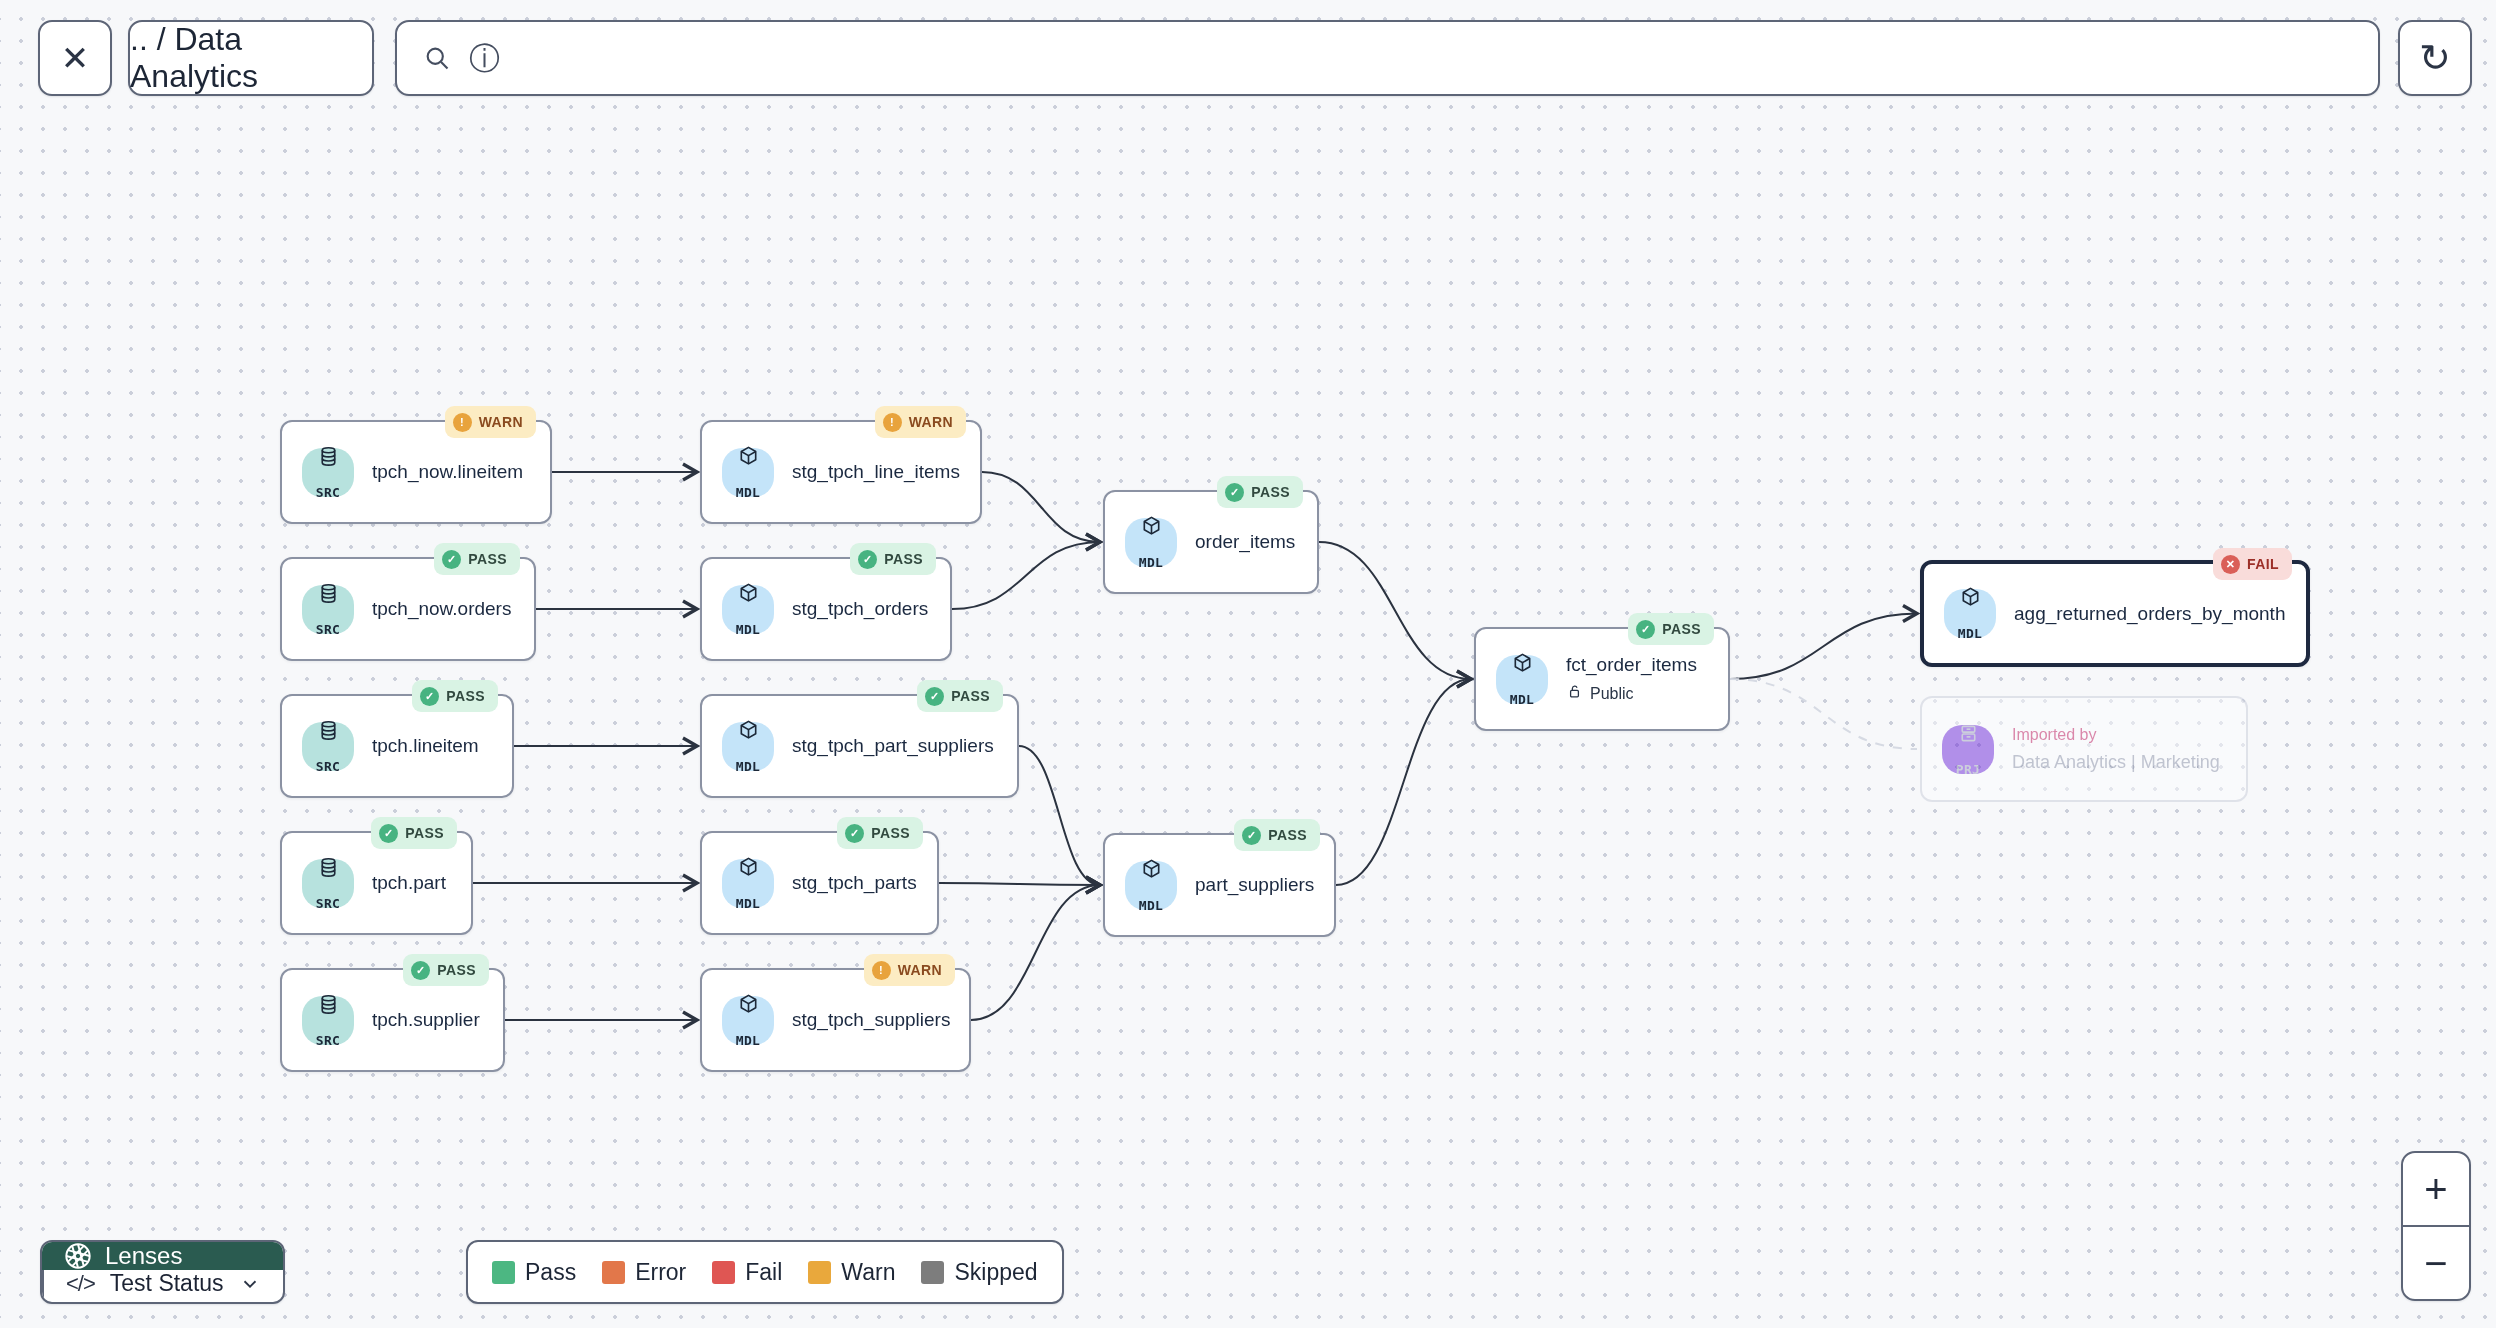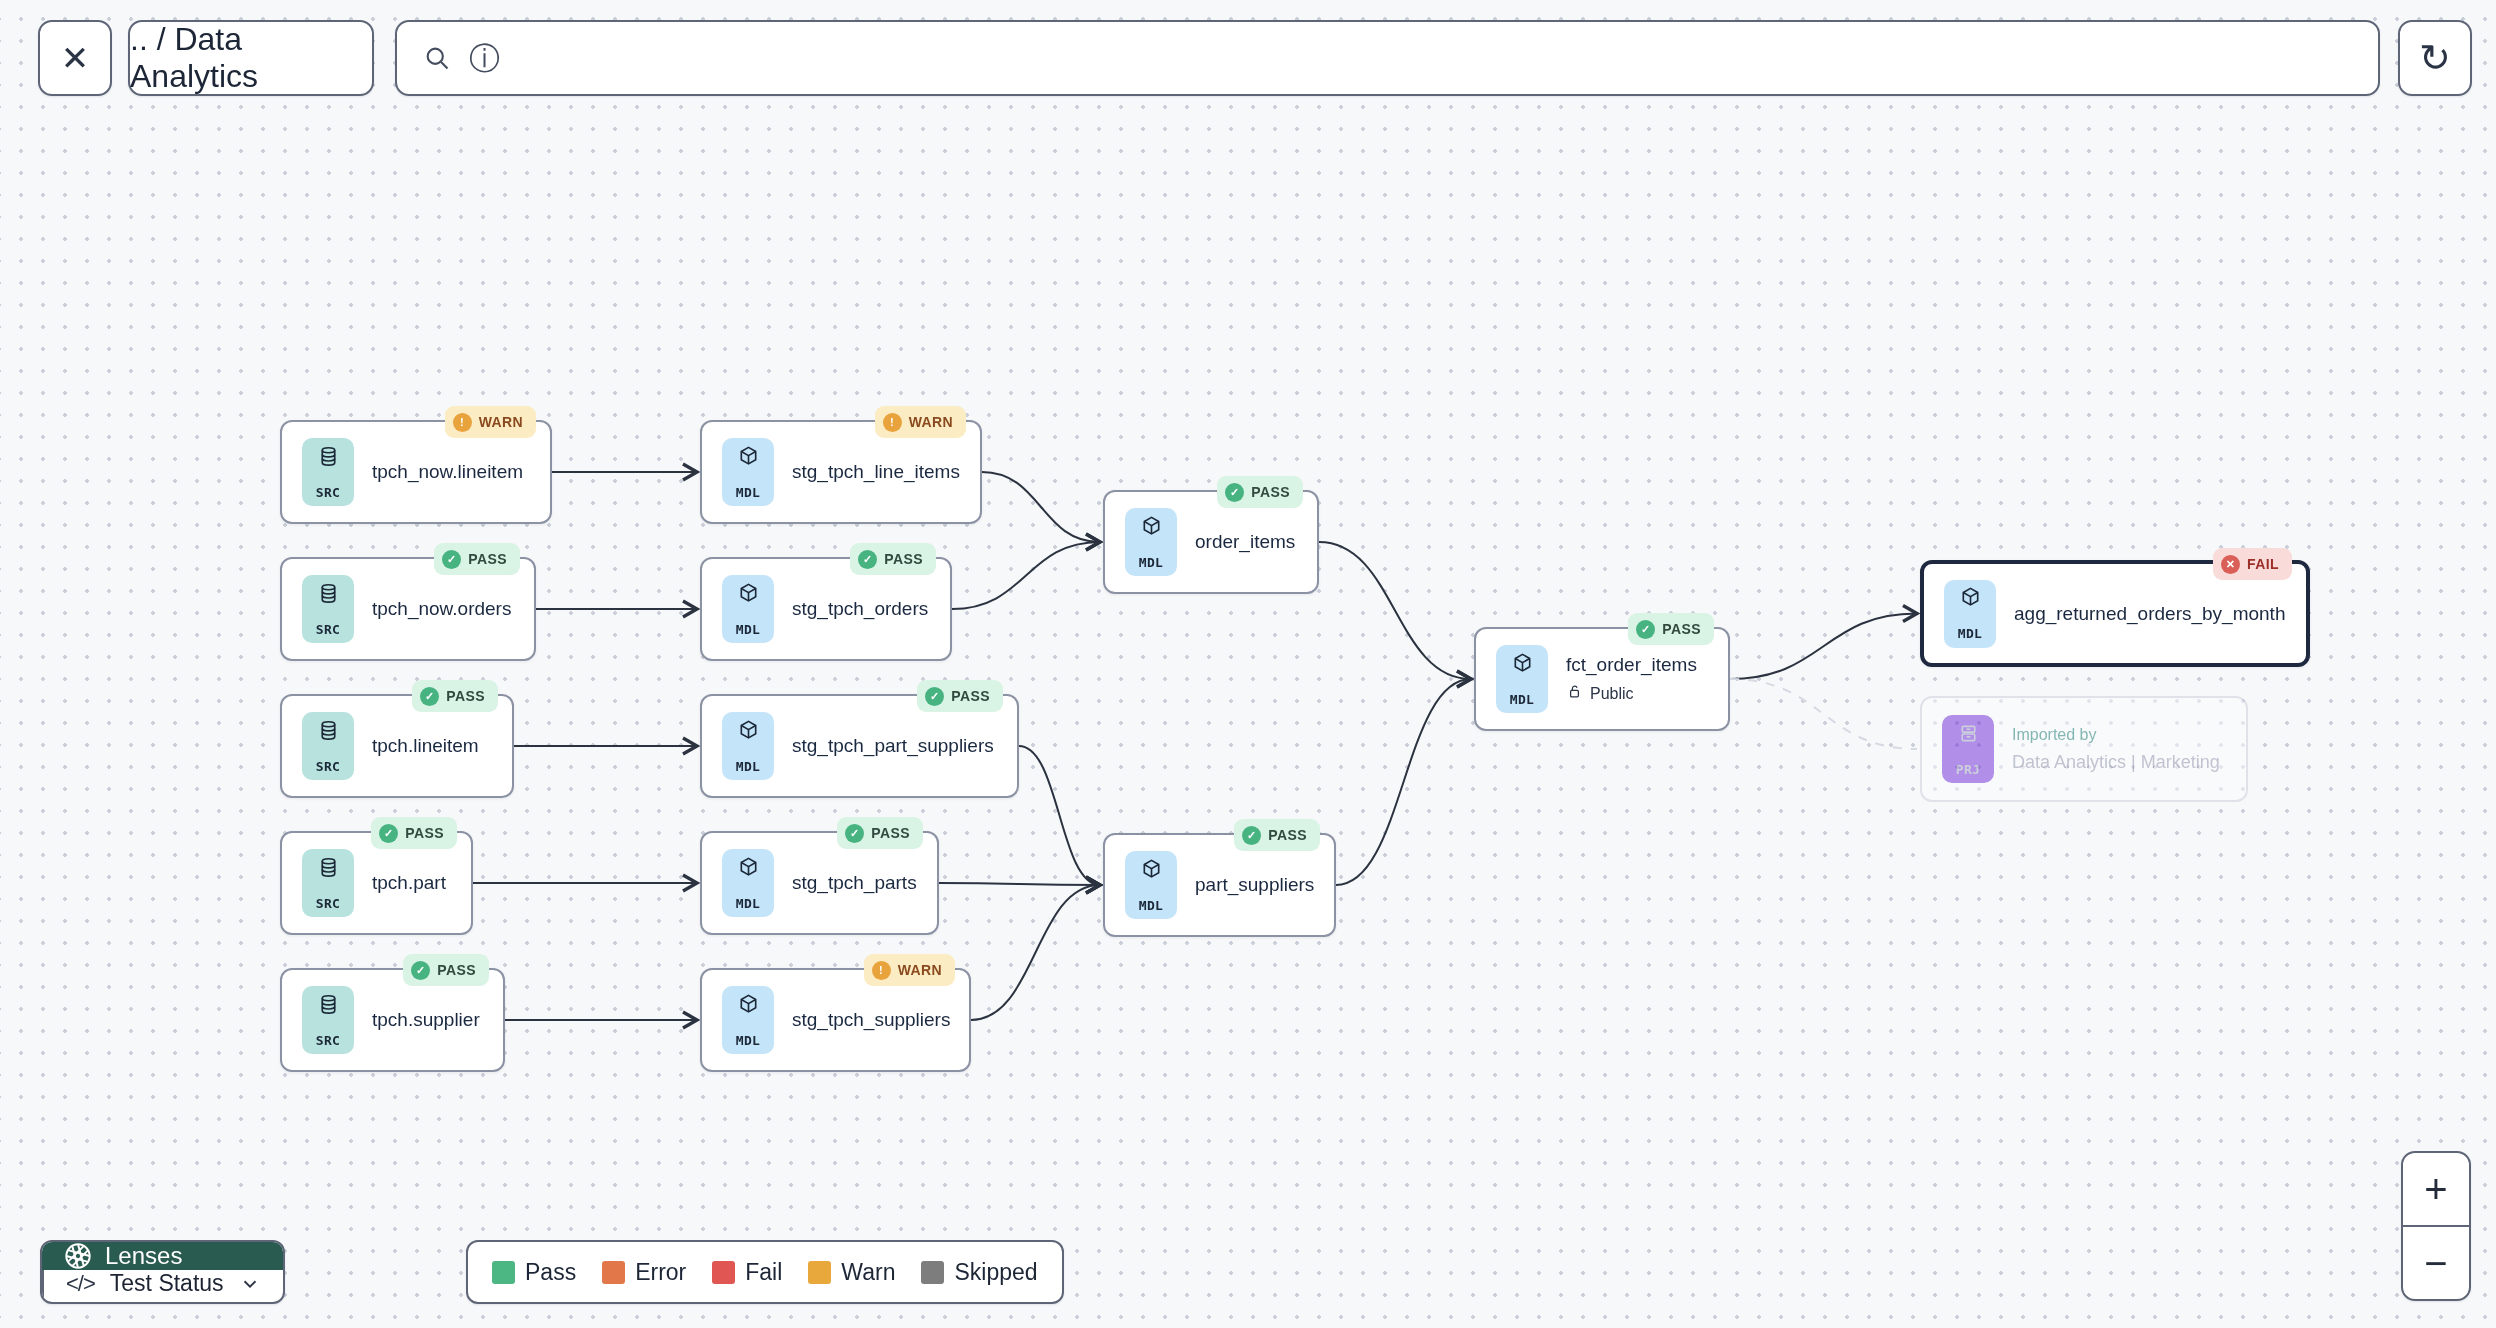--- a/index.html
+++ b/index.html
@@ -27,34 +27,34 @@
   .info-glyph{font-size:31px;color:#444d5f;line-height:1;}
   
   svg.edges{position:absolute;left:0;top:0;}
   .edge{fill:none;stroke:#2b3340;stroke-width:2px;}
   .edge.dashed{stroke:#d6dae3;stroke-dasharray:9 9;}
   .node{position:absolute;background:#fff;border:2px solid #8b92a3;border-radius:12px;
         box-sizing:border-box;display:flex;align-items:center;padding:0 16px 0 20px;gap:18px;
         box-shadow:0 1px 3px rgba(20,28,45,.07);}
   .node.selected{border:4px solid #1e2940;}
   .node.ghost{opacity:.5;border:2px solid #c9cdda;box-shadow:none;background:#fcfcfe;}
-  .chip{width:52px;height:68px;border-radius:10px;flex:none;display:flex;flex-direction:column;
+  .chip{width:52px;height:49px;border-radius:20px;flex:none;display:flex;flex-direction:column;
         align-items:center;justify-content:center;gap:16px;}
   .chip.SRC{background:#b7e2de;}
   .chip.MDL{background:#c4e4f9;}
   .chip.PRJ{background:#6d28d9;}
   .chip svg{width:23px;height:23px;display:block;}
   .klabel{font-family:"DejaVu Sans Mono",monospace;font-size:13px;font-weight:bold;
           color:#1c2838;letter-spacing:.4px;margin-top:1px;}
   .ghost .klabel{color:#a3a8c0;}
   .nbody{min-width:0;}
   .ntitle{font-size:19px;color:#1b2940;white-space:nowrap;}
   .nsub{font-size:16px;color:#2a3547;display:flex;align-items:center;gap:7px;margin-top:7px;}
   .nsub svg{width:17px;height:17px;}
-  .glabel{font-size:16px;color:#0f766e;white-space:nowrap;}
+  .glabel{font-size:16px;color:#be185d;white-space:nowrap;}
   .gtitle{font-size:18px;color:#8a91a8;white-space:nowrap;margin-top:8px;}
   .status{position:absolute;top:-16px;right:14px;height:32px;padding:0 13px 0 8px;border-radius:9px;
           display:flex;align-items:center;gap:7px;font-size:14px;font-weight:bold;letter-spacing:.4px;}
   .status .dot{width:19px;height:19px;border-radius:50%;color:#fff;display:flex;align-items:center;
           justify-content:center;font-size:11px;font-weight:bold;}
   .status.PASS{background:#d9f3e4;color:#31493f;} .status.PASS .dot{background:#47b381;}
   .status.WARN{background:#fcecc3;color:#8a4a1f;} .status.WARN .dot{background:#e8a33d;}
   .status.FAIL{background:#f9dcda;color:#9c2f28;} .status.FAIL .dot{background:#da5f58;}
   
   .lenses{position:absolute;left:40px;top:1240px;height:64px;border:2px solid #5d6577;

